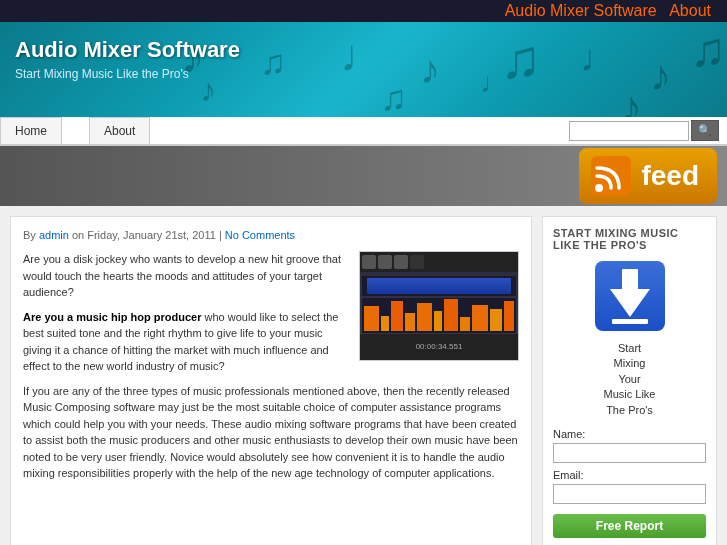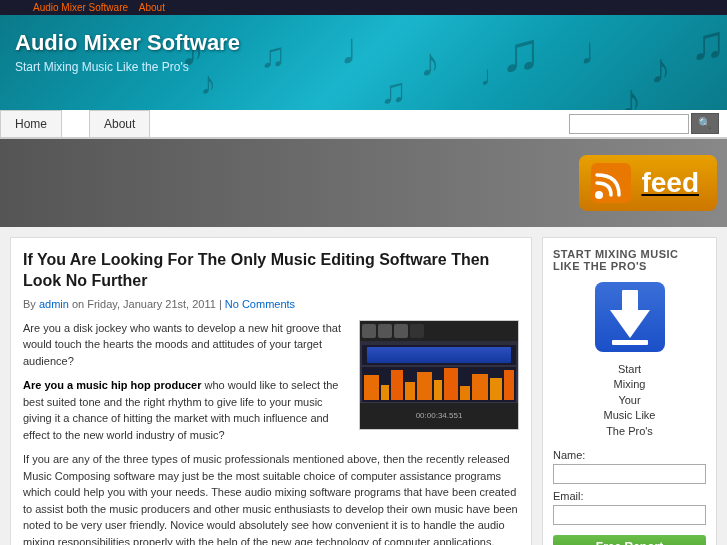--- a/index.html
+++ b/index.html
@@ -2,22 +2,23 @@
 <html><head>
   <meta charset="utf-8">
   <style>
     * { margin: 0; padding: 0; box-sizing: border-box; }
     body { font-family: Arial, sans-serif; font-size: 12px; background: #e8e8e8; width: 727px; }
 
     
     #top-bar {
       background: #1a1a2e;
       color: #ff6600;
-      font-size: 10px;
-      padding: 2px 25px;
+      font-size: 16px;
+      text-align: right;
+      padding: 2px 16px;
     }
     #top-bar a { color: #ff6600; text-decoration: none; margin-left: 8px; }
 
     
     #header {
       background: linear-gradient(135deg, #0a7a8a 0%, #0d9bb0 30%, #1ab5cc 50%, #0d9bb0 70%, #0a7a8a 100%);
       padding: 15px 15px;
       position: relative;
       overflow: hidden;
       height: 95px;
@@ -89,22 +90,21 @@
       font-size: 11px;
       margin-left: 2px;
     }
 
     
     #feed-banner {
       background: linear-gradient(to right, #555, #888);
       display: flex;
       align-items: center;
       justify-content: flex-end;
-      padding: 16px 10px;
-      text-decoration: underline;
+      padding: 2px 10px;
     }
     #feed-me-box {
       background: linear-gradient(to bottom, #e8a000, #cc7700);
       border-radius: 8px;
       padding: 8px 18px 8px 12px;
       display: flex;
       align-items: center;
       gap: 10px;
       cursor: pointer;
     }
@@ -312,21 +312,20 @@
     <div id="feed-me-text">
       <span>feed</span>
     </div>
   </div>
 </div>
 
 <div id="main-layout">
 
   <div id="content">
 
-    <div id="article-title">If You Are Looking For The Only Music Editing Software Then Look No Further</div>
 
     <div id="article-meta">
       <span>By </span><a>admin</a>
       <span>on Friday, January 21st, 2011 |</span>
       <a>No Comments</a>
     </div>
 
     <div id="article-body">
 
       <div id="article-image">

